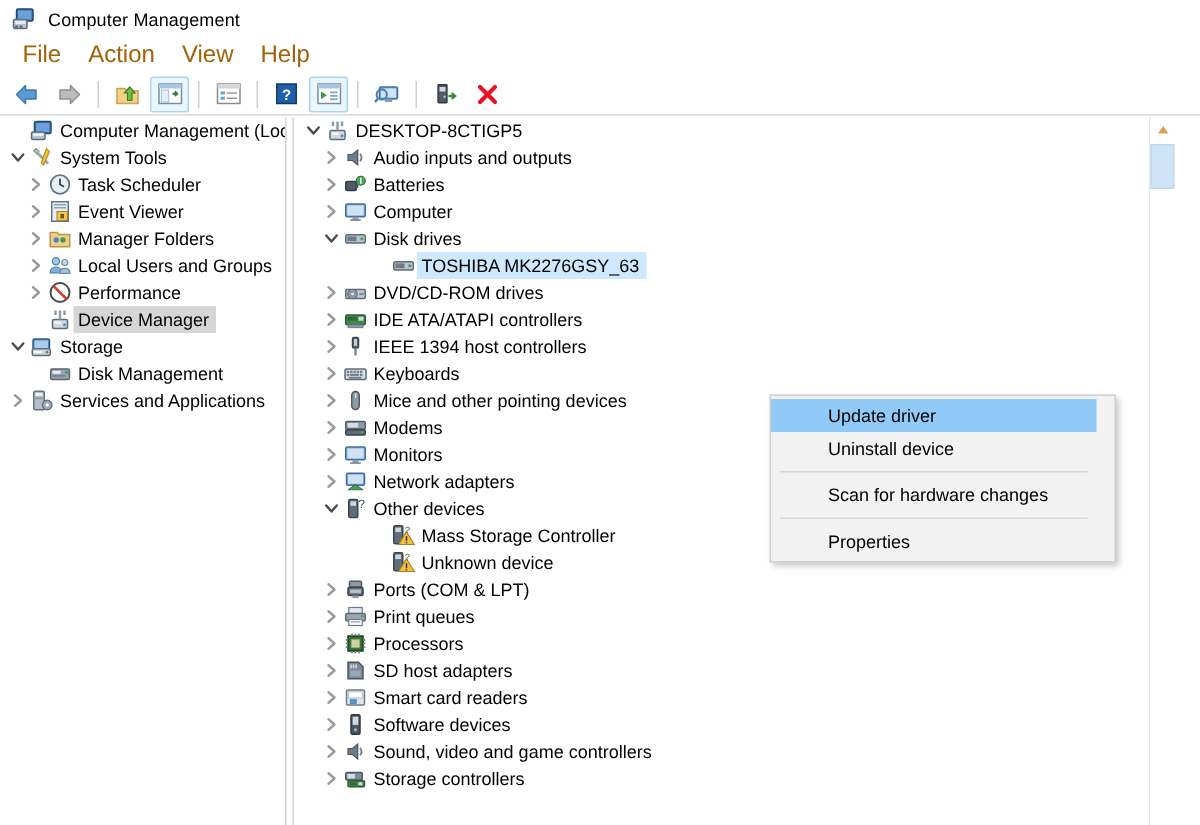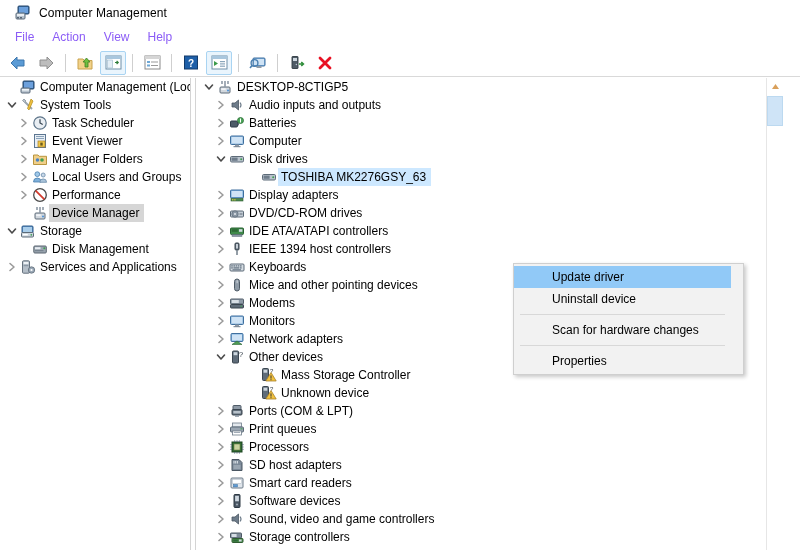--- a/index.html
+++ b/index.html
@@ -16,21 +16,21 @@
     width: 800px; height: 550px;
     background: #ffffff;
   }
 
   
   .titlebar {
     position: absolute; left: 0; top: 0;
     width: 800px; height: 25px;
     background: #ffffff;
     display: flex; align-items: center;
-    padding-left: 15px;
+    padding-left: 8px;
   }
   .titlebar-icon {
     width: 16px; height: 16px;
     position: relative;
     margin-right: 8px;
     flex: 0 0 auto;
   }
   .title-text {
     font-size: 12px; color: #000000;
     letter-spacing: 0.1px;
@@ -38,21 +38,21 @@
 
   
   .menubar {
     position: absolute; left: 0; top: 25px;
     width: 800px; height: 24px;
     background: #ffffff;
     display: flex; align-items: center;
     padding-left: 6px;
   }
   .menu-item {
-    font-size: 12px; color: #8b5cf6;
+    font-size: 16px; color: #a16207;
     padding: 3px 9px;
     cursor: default;
     white-space: nowrap;
   }
 
   
   .toolbar {
     position: absolute; left: 0; top: 49px;
     width: 800px; height: 28px;
     background: #ffffff;
@@ -515,35 +515,20 @@
             <span class="label">Disk drives</span>
           </div>
           <div class="row indent2 sel-blue">
             <span class="chev"></span>
             <span class="ticon"><svg width="16" height="16" viewBox="0 0 16 16">
                 <rect x="1.5" y="5.5" width="13" height="5.5" rx="1.2" fill="#b9c3cd" stroke="#5d6b78"></rect>
                 <rect x="2.6" y="6.6" width="6" height="3.2" fill="#6e7c8a"></rect>
                 <circle cx="12.2" cy="8.2" r="1" fill="#3f9e52"></circle>
               </svg></span>
             <span class="label">TOSHIBA MK2276GSY_63</span>
-          </div>
-          <div class="row indent1">
-            <span class="chev">
-              <svg width="10" height="10" viewBox="0 0 10 10">
-                <path d="M3 1.5 L7 5 L3 8.5" stroke="#9a9a9a" stroke-width="1.6" fill="none" stroke-linecap="round" stroke-linejoin="round"></path>
-              </svg>
-            </span>
-            <span class="ticon"><svg width="16" height="16" viewBox="0 0 16 16">
-                <rect x="1.5" y="3" width="13" height="8" rx="1" fill="#7fb2e0" stroke="#3f6f9e"></rect>
-                <rect x="2.6" y="4" width="10.8" height="6" fill="#cfe3f5"></rect>
-                <rect x="2" y="11.5" width="12" height="2.5" fill="#4c8a4f" stroke="#2e5c30" stroke-width="0.6"></rect>
-                <rect x="3" y="12.2" width="1.4" height="1.2" fill="#d9c64a"></rect>
-                <rect x="5.2" y="12.2" width="1.4" height="1.2" fill="#d9c64a"></rect>
-              </svg></span>
-            <span class="label">Display adapters</span>
           </div>
           <div class="row indent1">
             <span class="chev">
               <svg width="10" height="10" viewBox="0 0 10 10">
                 <path d="M3 1.5 L7 5 L3 8.5" stroke="#9a9a9a" stroke-width="1.6" fill="none" stroke-linecap="round" stroke-linejoin="round"></path>
               </svg>
             </span>
             <span class="ticon"><svg width="16" height="16" viewBox="0 0 16 16">
                 <rect x="1.5" y="6" width="13" height="6" rx="1" fill="#c3ccd5" stroke="#5d6b78"></rect>
                 <circle cx="6" cy="9" r="3.2" fill="#8b98a5" stroke="#5d6b78" stroke-width="0.7"></circle>

